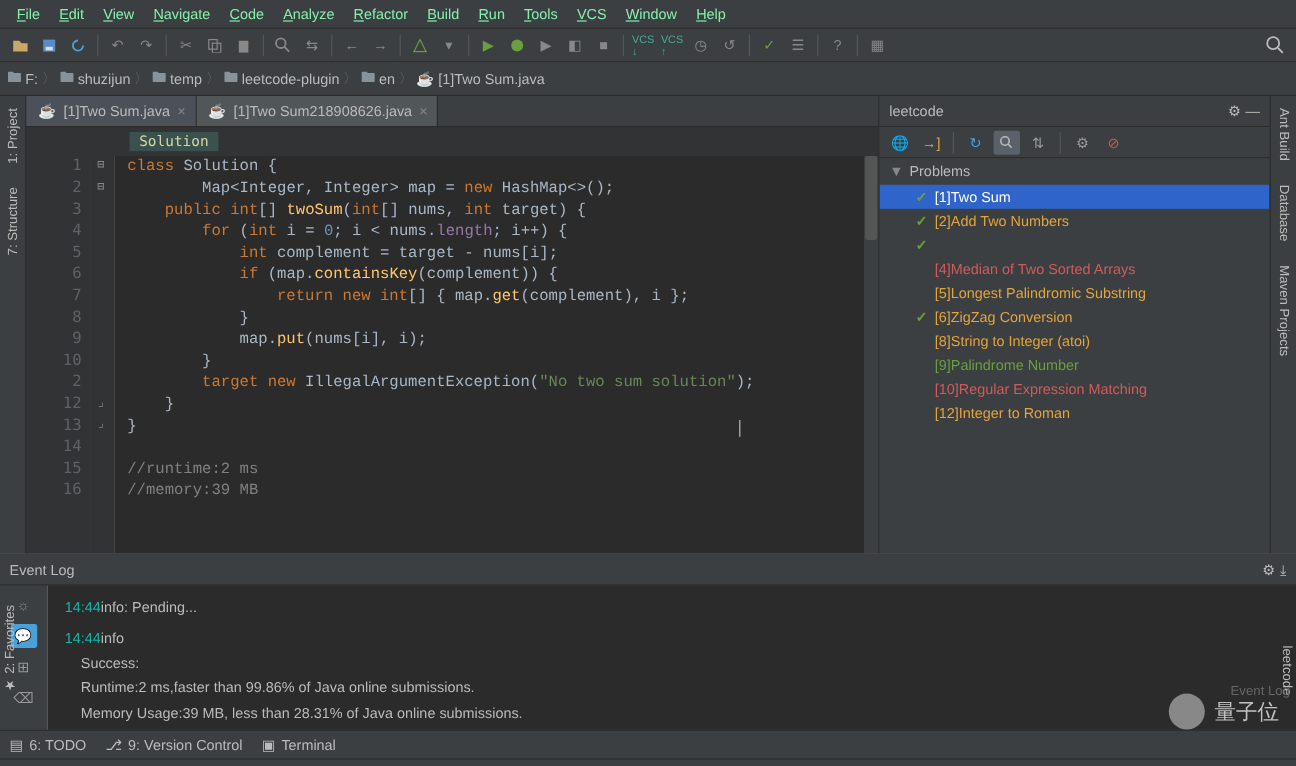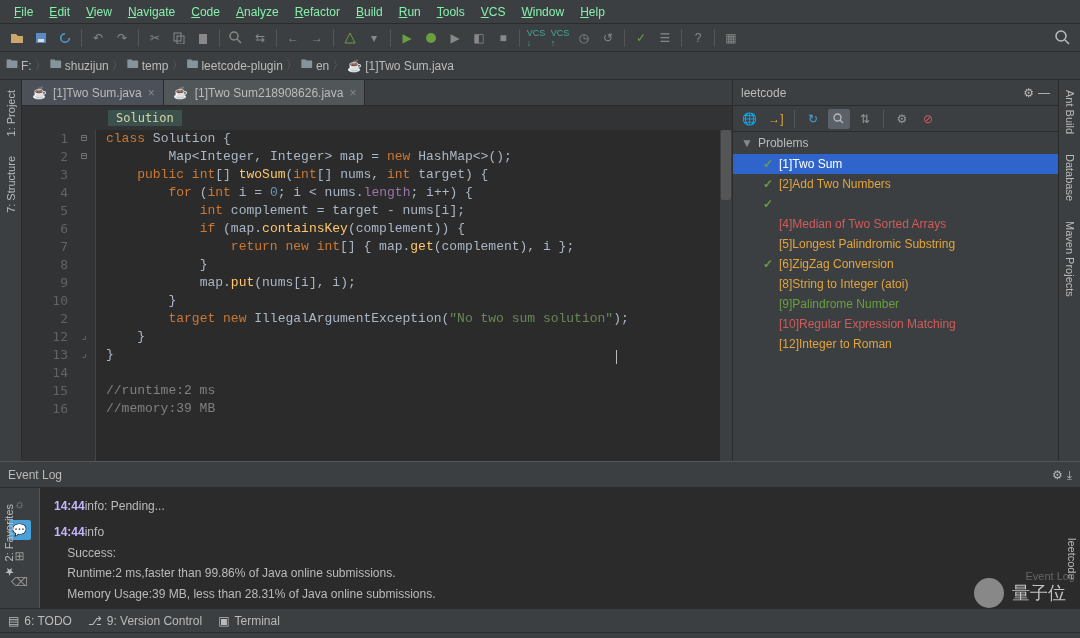--- a/index.html
+++ b/index.html
@@ -58,21 +58,21 @@
 .check { color: #6a9e3e; font-weight: bold; }
 .diff-easy { color: #6a9e3e; }
 .diff-medium { color: #e2a43c; }
 .diff-hard { color: #d05b5b; }
 .event-log { background: #2b2b2b; border-top: 1px solid #555; }
 .el-header { height: 26px; background: #3c3f41; display: flex; align-items: center; justify-content: space-between; padding: 0 8px; border-bottom: 1px solid #2b2b2b; }
 .el-body { display: flex; height: 120px; }
 .el-gutter { width: 40px; background: #3c3f41; border-right: 1px solid #555; display: flex; flex-direction: column; align-items: center; padding-top: 6px; gap: 6px; }
 .el-content { flex: 1; padding: 8px 14px; color: #bbb; font-size: 12px; line-height: 1.7; }
 .el-entry { margin-bottom: 6px; }
-.el-time { color: #c4b5fd; font-weight: bold; }
+.el-time { color: #14b8a6; }
 .status-row1 { height: 24px; display: flex; align-items: center; padding: 0 8px; border-top: 1px solid #2b2b2b; gap: 16px; }
 .status-btn { display: flex; align-items: center; gap: 5px; color: #bbb; cursor: pointer; }
 .status-row2 { height: 24px; display: flex; align-items: center; justify-content: space-between; padding: 0 8px; border-top: 1px solid #2b2b2b; }
 .status-left { display: flex; align-items: center; gap: 6px; }
 .status-right { display: flex; align-items: center; gap: 12px; }
 .gear-icons { display: flex; gap: 4px; }
 .cursor-caret { position: absolute; width: 1px; height: 14px; background: #bbb; }
 .watermark { position: absolute; right: 14px; bottom: 30px; display: flex; align-items: center; gap: 8px; color: #ddd; font-size: 18px; opacity: 0.85; }
 .watermark .wm-icon { width: 30px; height: 30px; background: #999; border-radius: 50%; position: relative; }
 .el-side-label { position: absolute; right: 5px; bottom: 56px; color: #666; font-size: 11px; }

